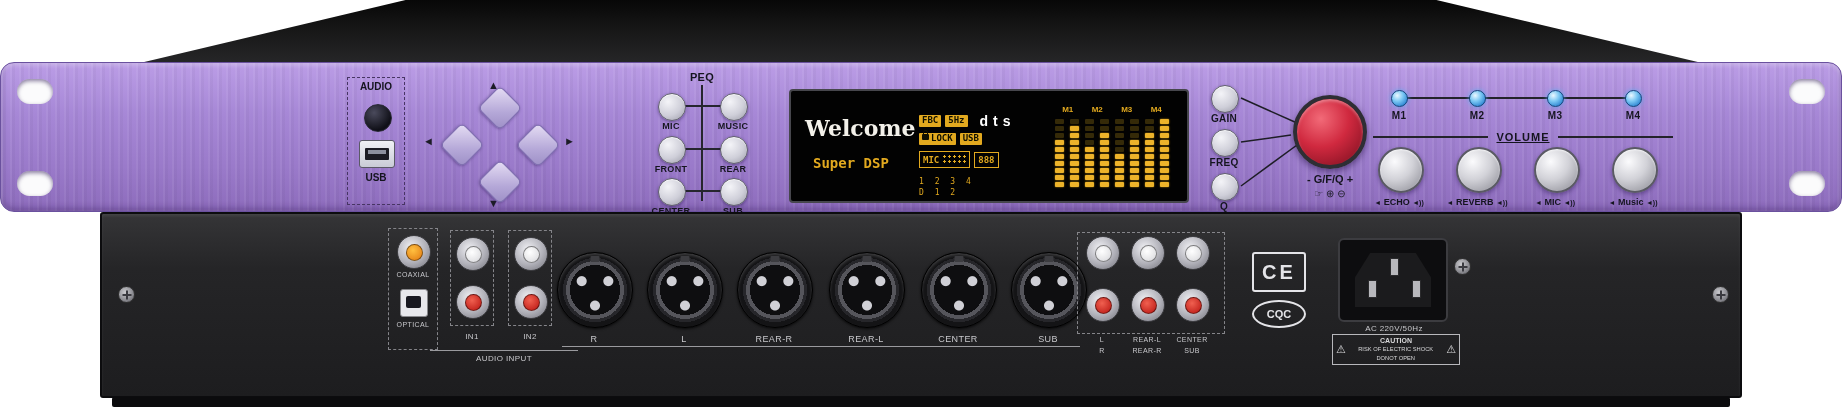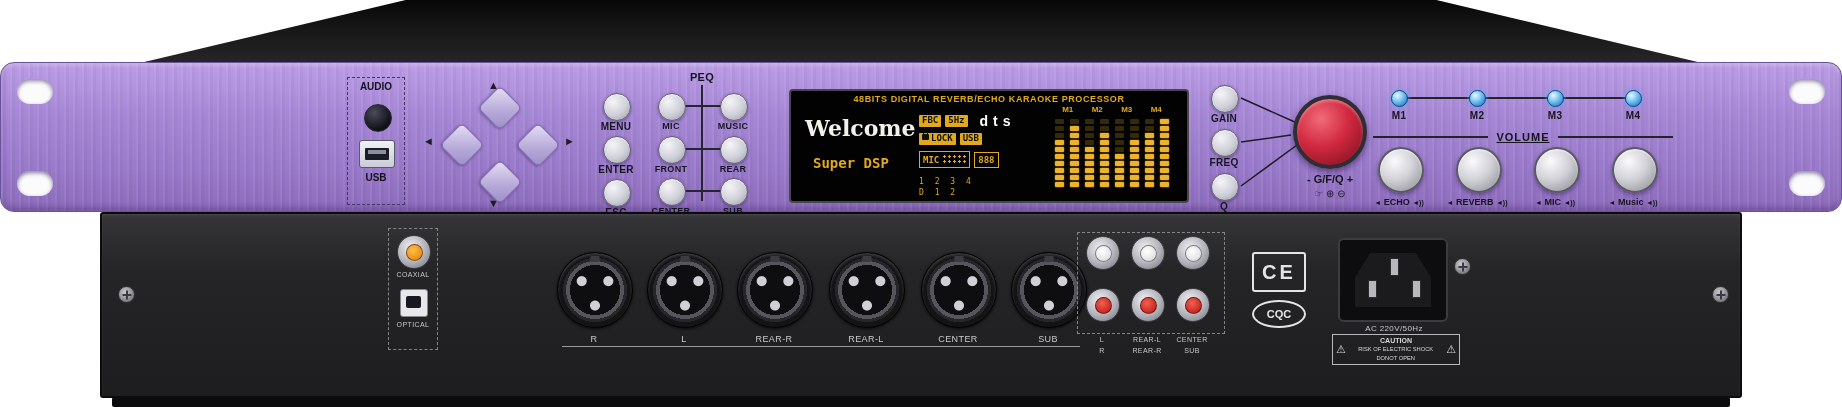--- a/index.html
+++ b/index.html
@@ -204,28 +204,20 @@
       <span class="nav-arrow" style="left:67px;top:-4px;">▲</span>
       <span class="nav-arrow" style="left:67px;bottom:-4px;">▼</span>
       <span class="nav-arrow" style="left:2px;top:52px;">◄</span>
       <span class="nav-arrow" style="right:2px;top:52px;">►</span>
       <div class="nav-btn" style="left:63px;top:9px;"></div>
       <div class="nav-btn" style="left:25px;top:46px;"></div>
       <div class="nav-btn" style="left:101px;top:46px;"></div>
       <div class="nav-btn" style="left:63px;top:83px;"></div>
     </div>
 
-    <div style="position:absolute;left:586px;top:30px;width:58px;height:122px;">
-      <div class="btn" style="left:16px;top:0;"></div>
-      <div class="flabel" style="left:0;top:28px;width:58px;">MENU</div>
-      <div class="btn" style="left:16px;top:43px;"></div>
-      <div class="flabel" style="left:0;top:71px;width:58px;">ENTER</div>
-      <div class="btn" style="left:16px;top:86px;"></div>
-      <div class="flabel" style="left:0;top:114px;width:58px;">ESC</div>
-    </div>
 
     <div class="peq-module">
       <div class="flabel" style="left:0;top:0;width:118px;font-size:11px;">PEQ</div>
       <div class="peq-line" style="left:58px;top:14px;width:2px;height:116px;"></div>
       <div class="peq-line" style="left:24px;top:34px;width:70px;height:2px;"></div>
       <div class="peq-line" style="left:24px;top:77px;width:70px;height:2px;"></div>
       <div class="peq-line" style="left:24px;top:119px;width:70px;height:2px;"></div>
 
       <div class="btn" style="left:15px;top:22px;"></div>
       <div class="flabel" style="left:2px;top:50px;width:52px;font-size:9px;">MIC</div>
@@ -237,21 +229,20 @@
       <div class="btn" style="left:77px;top:65px;"></div>
       <div class="flabel" style="left:64px;top:93px;width:52px;font-size:9px;">REAR</div>
 
       <div class="btn" style="left:15px;top:107px;"></div>
       <div class="flabel" style="left:2px;top:135px;width:52px;font-size:9px;">CENTER</div>
       <div class="btn" style="left:77px;top:107px;"></div>
       <div class="flabel" style="left:64px;top:135px;width:52px;font-size:9px;">SUB</div>
     </div>
 
     <div class="display-module">
-      <div class="disp-header">48BITS DIGITAL REVERB/ECHO KARAOKE PROCESSOR</div>
       <div class="disp-welcome">Welcome</div>
       <div class="disp-mode">Super DSP</div>
 
       <div class="disp-row" style="top:22px;">
         <span class="badge">FBC</span>
         <span class="badge">5Hz</span>
         <span class="dts">dts</span>
       </div>
       <div class="disp-row" style="top:42px;">
         <span class="badge"><span class="lock-icon"></span><span>LOCK</span></span>
@@ -438,20 +429,41 @@
 
     <div class="rdash" style="left:286px;top:14px;width:50px;height:122px;">
       <div class="rca rca-orange" style="left:8px;top:6px;">
           <div class="rca-center"></div>
         </div>
       <div class="rlabel" style="left:-6px;top:42px;width:60px;font-size:7px;">COAXIAL</div>
       <div class="optical" style="left:11px;top:60px;"></div>
       <div class="rlabel" style="left:-6px;top:92px;width:60px;font-size:7px;">OPTICAL</div>
     </div>
 
+    <div style="position:absolute;left:348px;top:14px;width:108px;height:142px;">
+      <div class="rdash" style="left:0;top:2px;width:44px;height:96px;">
+        <div class="rca rca-white" style="left:5px;top:6px;">
+            <div class="rca-center"></div>
+          </div>
+        <div class="rca rca-red" style="left:5px;top:54px;">
+            <div class="rca-center"></div>
+          </div>
+      </div>
+      <div class="rdash" style="left:58px;top:2px;width:44px;height:96px;">
+        <div class="rca rca-white" style="left:5px;top:6px;">
+            <div class="rca-center"></div>
+          </div>
+        <div class="rca rca-red" style="left:5px;top:54px;">
+            <div class="rca-center"></div>
+          </div>
+      </div>
+      <div class="rlabel" style="left:0;top:104px;width:44px;">IN1</div>
+      <div class="rlabel" style="left:58px;top:104px;width:44px;">IN2</div>
+      <div class="rlabel" style="left:-20px;top:122px;width:148px;border-top:1px solid #9a9a9e;padding-top:3px;">AUDIO INPUT</div>
+    </div>
 
     <div style="position:absolute;left:440px;top:18px;width:575px;height:150px;">
       <div class="xlr" style="left:15px;top:20px;"></div>
       <div class="xlr" style="left:105px;top:20px;"></div>
       <div class="xlr" style="left:195px;top:20px;"></div>
       <div class="xlr" style="left:287px;top:20px;"></div>
       <div class="xlr" style="left:379px;top:20px;"></div>
       <div class="xlr" style="left:469px;top:20px;"></div>
       <div class="rlabel" style="left:12px;top:102px;width:80px;font-size:9px;">R</div>
       <div class="rlabel" style="left:102px;top:102px;width:80px;font-size:9px;">L</div>

